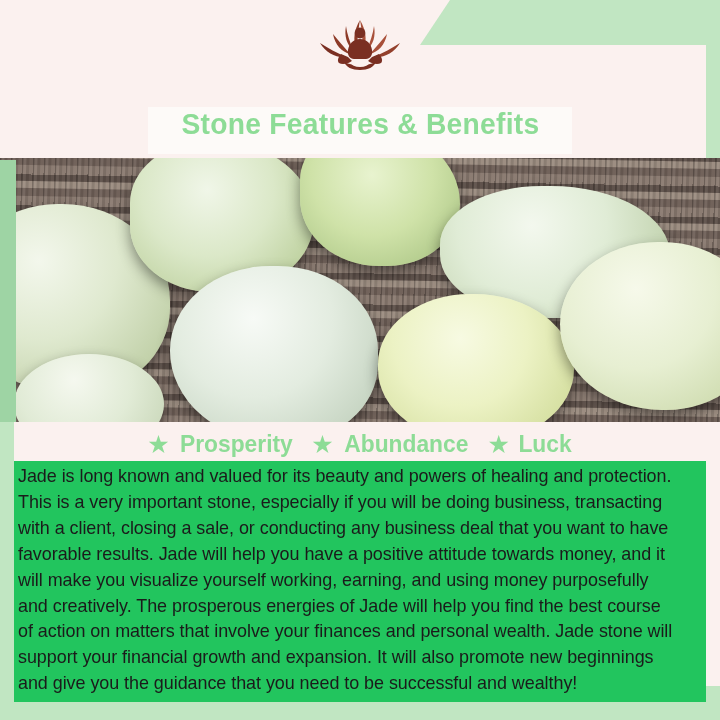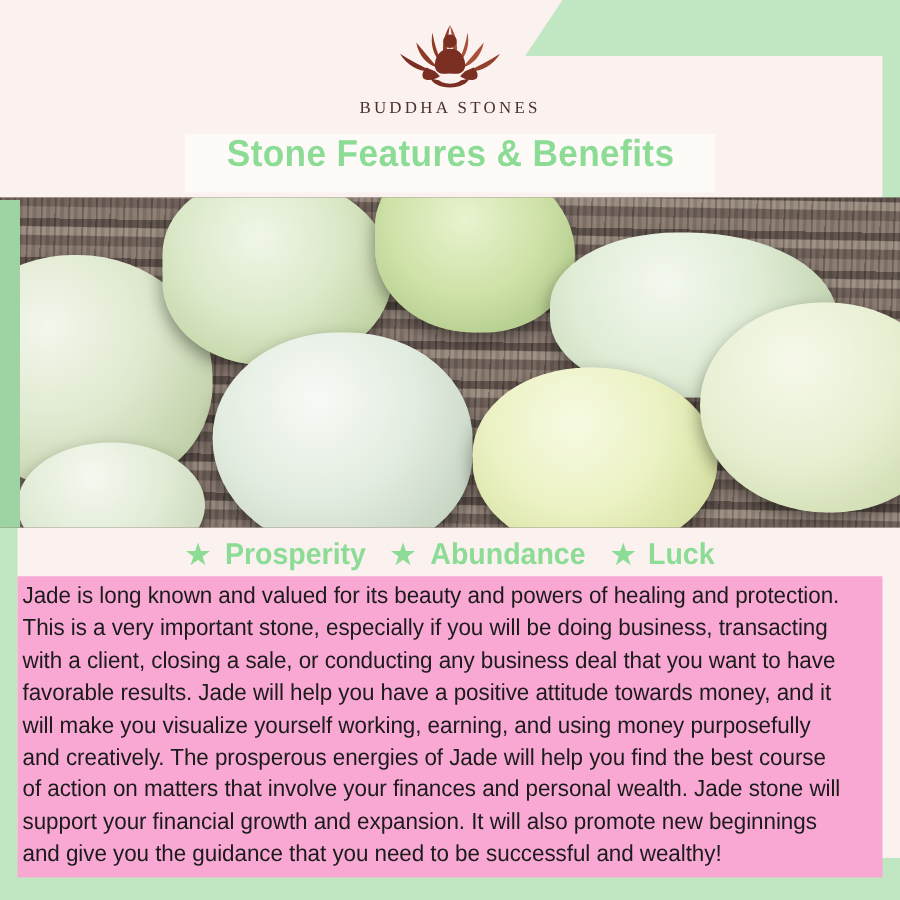--- a/index.html
+++ b/index.html
@@ -183,21 +183,21 @@
     white-space: nowrap;
   }
 
   
   .body-card {
     position: absolute;
     top: 461px;
     left: 14px;
     width: 692px;
     height: 241px;
-    background: #f9a8d4;
+    background: #22c55e;
     z-index: 5;
     box-sizing: border-box;
     padding: 2px 6px 0 4px;
   }
   .body-text {
     font-family: "Liberation Sans Narrow", "Liberation Sans", sans-serif;
     font-size: 18.6px;
     line-height: 25.9px;
     color: #1b1b1b;
     font-weight: 500;
@@ -232,21 +232,20 @@
     </g>
     <g fill="#7a2f22">
       <circle cx="54" cy="19" r="5.4"></circle>
       <path d="M54 25 C47 25, 43 30, 42 36 C41 41, 44 45, 48 45 L60 45 C64 45, 67 41, 66 36 C65 30, 61 25, 54 25 Z"></path>
       <path d="M35 40 C32 43, 31 47, 33 49 C36 51, 42 50, 46 47 L42 43 Z"></path>
       <path d="M73 40 C76 43, 77 47, 75 49 C72 51, 66 50, 62 47 L66 43 Z"></path>
       <path d="M38 48 C40 53, 46 56, 54 56 C62 56, 68 53, 70 48 C63 52, 45 52, 38 48 Z"></path>
     </g>
     <ellipse cx="54" cy="49" rx="9" ry="4" fill="#fbf1ef"></ellipse>
   </svg>
-  <div class="logo-text">BUDDHA STONES</div>
 </div>
 
 <div class="title-banner">
   <div class="title-text">Stone Features &amp; Benefits</div>
 </div>
 
 <div class="photo">
   <div class="wood"></div>
 
   <div class="stone" style="left:-42px; top:46px; width:212px; height:190px; border-radius:48% 52% 46% 54%;

